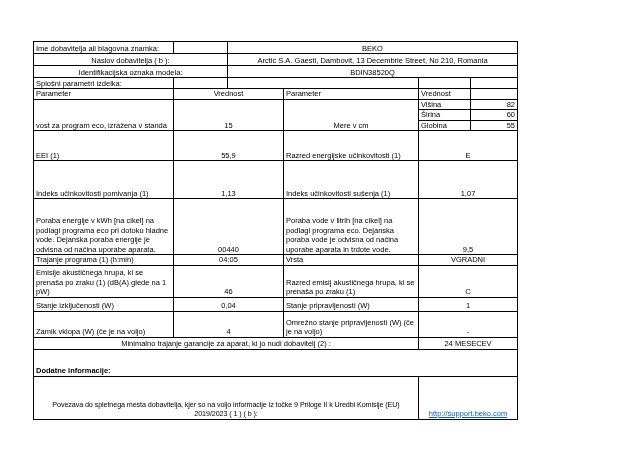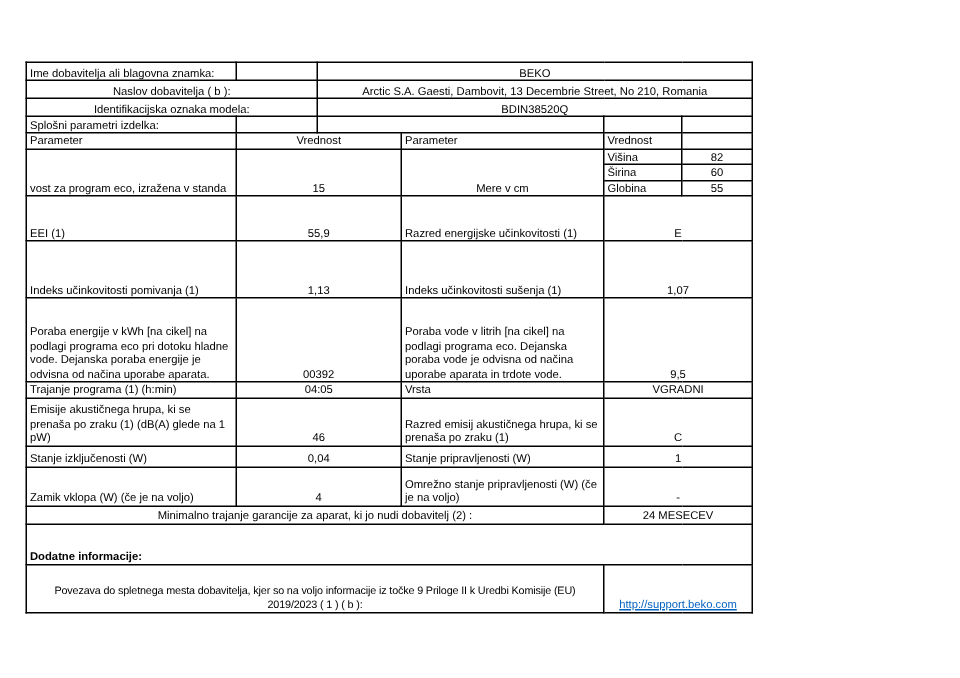--- a/index.html
+++ b/index.html
@@ -5,36 +5,36 @@
   html,body{margin:0;padding:0;background:#e9e9e9;}
   .page{
     position:relative;
     width:640px;height:452px;
     background:#ffffff;
     font-family:"Liberation Sans","DejaVu Sans",sans-serif;
     font-size:7.5px;line-height:9.5px;color:#000;
     overflow:hidden;
   }
   table.fiche{
-    position:absolute;left:17px;top:41px;
+    position:absolute;left:33px;top:41px;
     width:484px;
     border-collapse:collapse;
     table-layout:fixed;
   }
   table.fiche td{
     border:1px solid #000;
     padding:0 2px;
     vertical-align:bottom;
     overflow:hidden;
     word-wrap:break-word;
   }
   .vt{vertical-align:top;margin-top:25px;}
   .vm{vertical-align:middle;}
   .tc{text-align:center;}
-  .tra{text-align:center;}
+  .tra{text-align:right;}
   .clip{white-space:nowrap;overflow:hidden;padding-right:0;margin-top:28px;}
   .bold{font-weight:bold;}
   .fit{font-size:7.2px;letter-spacing:-0.1px;}
   a.link{color:#0563C1;text-decoration:underline;cursor:pointer;text-align:right;}
 </style>
 </head>
 <body>
 
 <div class="page">
   <table class="fiche">
@@ -105,21 +105,21 @@
 
     <tr style="height:38px">
       <td class="vt">Indeks učinkovitosti pomivanja (1)</td>
       <td colspan="2" class="vt tc">1,13</td>
       <td class="vt">Indeks učinkovitosti sušenja (1)</td>
       <td colspan="2" class="vt tc">1,07</td>
     </tr>
 
     <tr style="height:56px">
       <td>Poraba energije v kWh [na cikel] na podlagi programa eco pri dotoku hladne vode. Dejanska poraba energije je odvisna od načina uporabe aparata.</td>
-      <td colspan="2" class="tc">00392</td>
+      <td colspan="2" class="tc">00440</td>
       <td>Poraba vode v litrih [na cikel] na podlagi programa eco. Dejanska poraba vode je odvisna od načina uporabe aparata in trdote vode.</td>
       <td colspan="2" class="tc">9,5</td>
     </tr>
 
     <tr style="height:10px">
       <td>Trajanje programa (1) (h:min)</td>
       <td colspan="2" class="tc">04:05</td>
       <td>Vrsta</td>
       <td colspan="2" class="tc">VGRADNI</td>
     </tr>
@@ -147,21 +147,21 @@
 
     <tr style="height:12px">
       <td colspan="4" class="tc vm">Minimalno trajanje garancije za aparat, ki jo nudi dobavitelj  (2) :</td>
       <td colspan="2" class="tc vm">24 MESECEV</td>
     </tr>
 
     <tr style="height:27px">
       <td colspan="6" class="vm bold">Dodatne informacije:</td>
     </tr>
 
-    <tr style="height:32px">
+    <tr style="height:43px">
       <td colspan="4" class="tc vm fit">Povezava do spletnega mesta dobavitelja, kjer so na voljo informacije iz točke 9 Priloge II k Uredbi Komisije (EU) 2019/2023 ( 1 ) ( b ):</td>
       <td colspan="2" class="tc">
         <a href="#" class="link">http://support.beko.com</a>
       </td>
     </tr>
   </tbody>
     </table>
 </div>
 
 </body></html>

